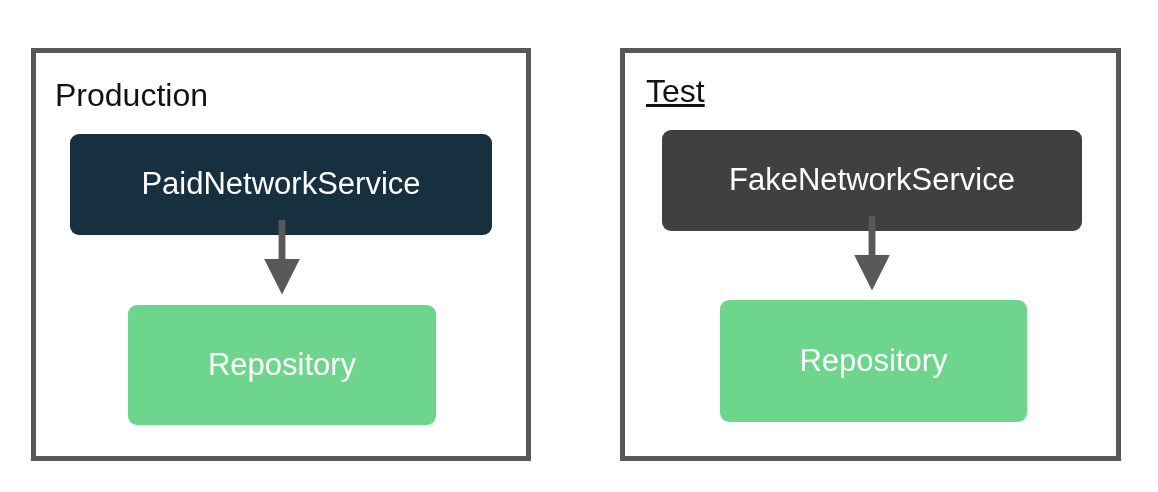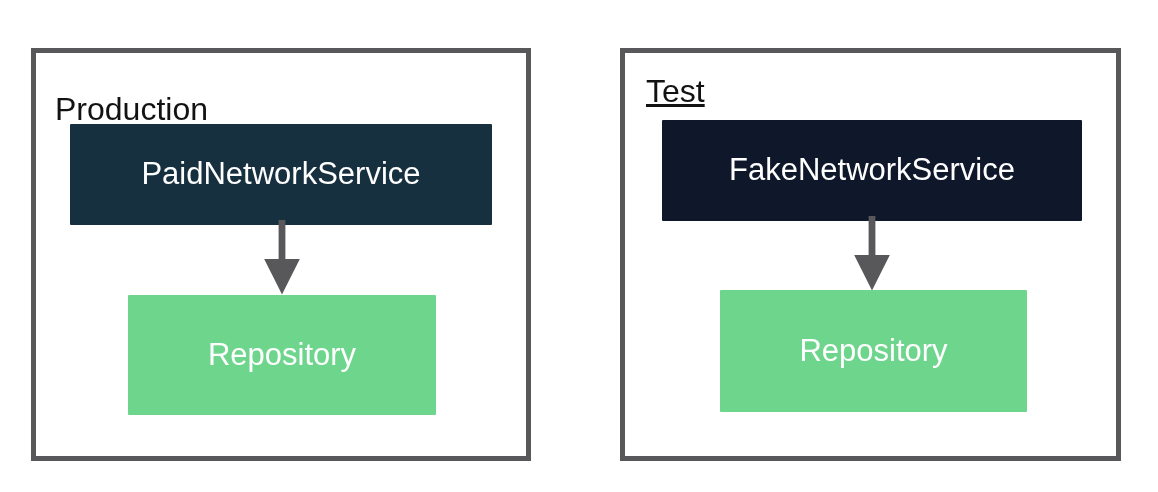--- a/index.html
+++ b/index.html
@@ -40,25 +40,26 @@
     line-height: 32px;
     color: #121212;
     white-space: nowrap;
     font-weight: 400;
     letter-spacing: 0px;
   }
   
   .node-box {
     position: absolute;
     box-sizing: border-box;
-    border-radius: 1px;
+    border-radius: 9px;
     display: flex;
     align-items: center;
     justify-content: center;
     text-align: left;
+    margin-top: 10px;
   }
   .node-label {
     font-size: 31px;
     line-height: 34px;
     color: #ffffff;
     white-space: nowrap;
     font-weight: 400;
   }
   .node-box.service .node-label {
     position: relative;
@@ -76,21 +77,21 @@
 </style>
 </head>
 <body>
 
 <div id="diagram-canvas">
 
   <div class="env-container" id="panel-production" style="left:31px; top:48px; width:500px; height:413px;">
     <div class="env-frame" style="border-color:#58585a;"></div>
   </div>
 
-  <div class="env-label" style="left:55px; top:93px;">Production</div>
+  <div class="env-label" style="left:55px; top:79px;">Production</div>
 
   <div class="node-box service" style="left:70px; top:124px; width:422px; height:101px; background:#16303f;">
     <span class="node-label">PaidNetworkService</span>
   </div>
 
   <div class="arrow-connector" style="left:261px; top:220px; width:42px; height:76px;">
     <svg width="42" height="76" viewBox="0 0 42 76" aria-hidden="true">
       <path d="M17.6 0 H24.4 V41 H17.6 Z" fill="#58585a"></path>
       <path d="M3.2 39 H38.8 L21 74.5 Z" fill="#58585a"></path>
     </svg>
@@ -99,21 +100,21 @@
   <div class="node-box repository" style="left:128px; top:295px; width:308px; height:120px; background:#6ed58c;">
     <span class="node-label">Repository</span>
   </div>
 
   <div class="env-container" id="panel-test" style="left:620px; top:48px; width:501px; height:413px;">
     <div class="env-frame" style="border-color:#58585a;"></div>
   </div>
 
   <div class="env-label" style="left:646px; top:75px;text-decoration:underline;">Test</div>
 
-  <div class="node-box service" style="left:662px; top:120px; width:420px; height:101px; background:#0f172a;">
+  <div class="node-box service" style="left:662px; top:120px; width:420px; height:101px; background:#404040;">
     <span class="node-label">FakeNetworkService</span>
   </div>
 
   <div class="arrow-connector" style="left:851px; top:216px; width:42px; height:76px;">
     <svg width="42" height="76" viewBox="0 0 42 76" aria-hidden="true">
       <path d="M17.6 0 H24.4 V41 H17.6 Z" fill="#58585a"></path>
       <path d="M3.2 39 H38.8 L21 74.5 Z" fill="#58585a"></path>
     </svg>
   </div>
 

